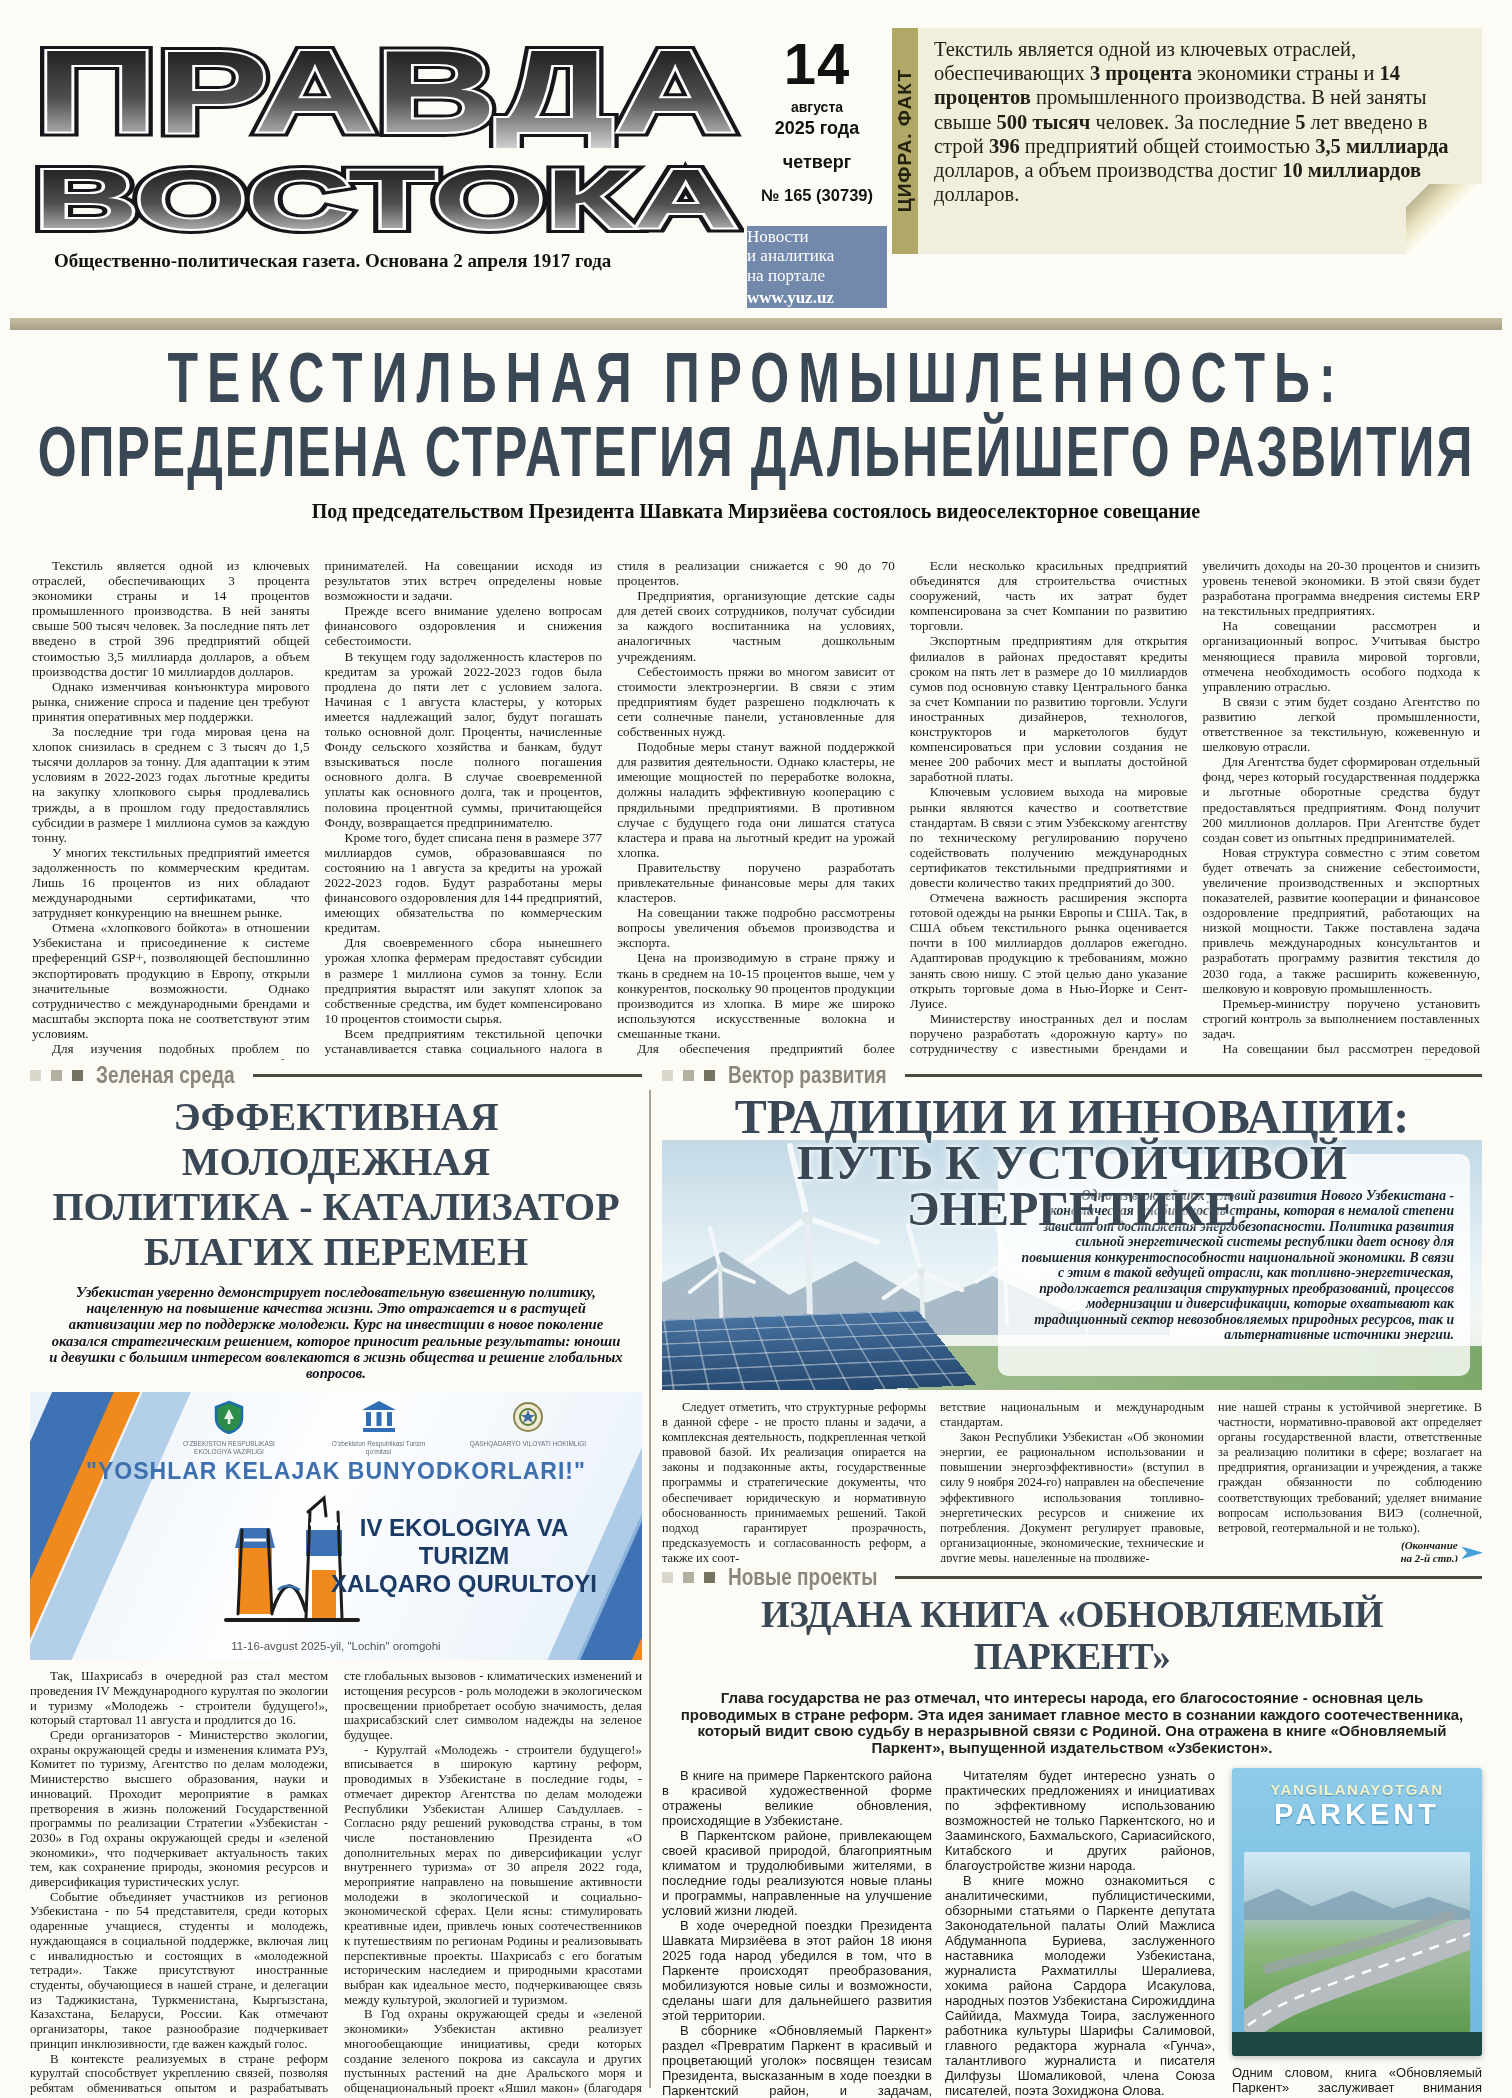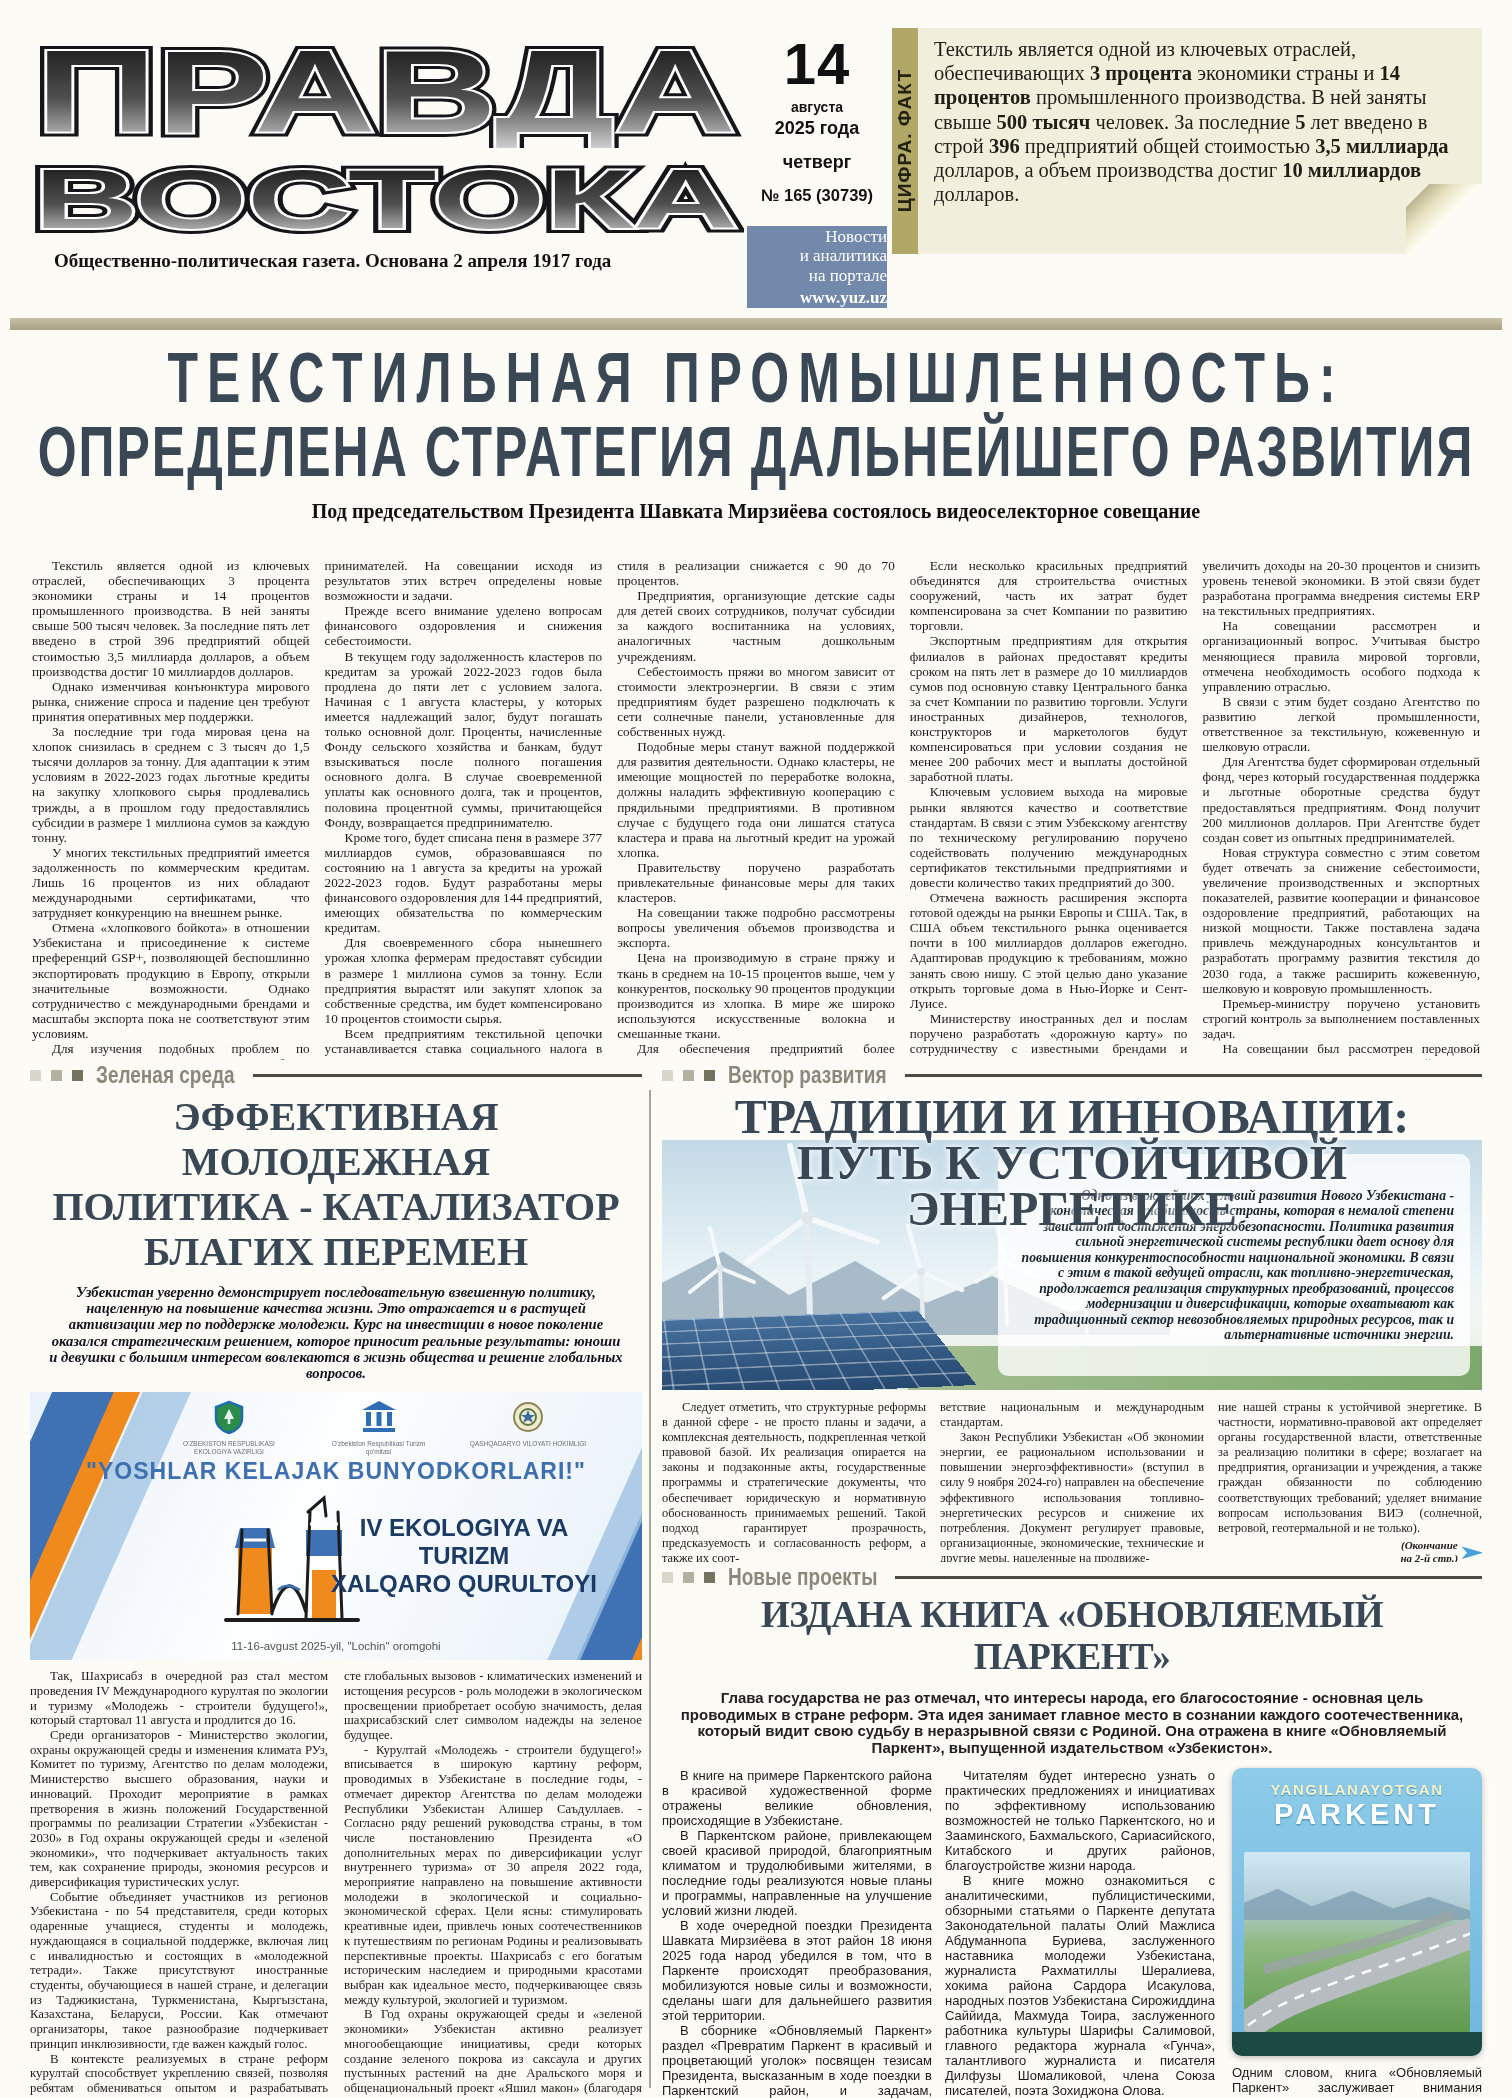--- a/index.html
+++ b/index.html
@@ -18,21 +18,21 @@
   
   .issue{position:absolute;left:747px;top:38px;width:140px;text-align:center;
          font-family:"Liberation Sans",sans-serif;color:#111;}
   .issue .day{font-size:58px;font-weight:bold;line-height:.88;letter-spacing:1px;}
   .issue .m{font-size:14px;font-weight:bold;margin-top:10px;}
   .issue .y{font-size:18px;font-weight:bold;margin-top:3px;}
   .issue .w{font-size:18px;font-weight:bold;margin-top:13px;}
   .issue .n{font-size:16.5px;font-weight:bold;margin-top:13px;}
   .portal{position:absolute;left:747px;top:226px;width:140px;height:82px;background:#7289ac;
           color:#fff;font-size:17px;line-height:1.16;display:flex;flex-direction:column;
-          justify-content:center;text-align:right;}
+          justify-content:center;text-align:left;}
   .portal .url{font-weight:bold;margin-top:2px;}
 
   
   .fact-strip{position:absolute;left:892px;top:28px;width:26px;height:226px;background:#b1a868;
               display:flex;align-items:center;justify-content:center;}
   .fact-strip span{writing-mode:vertical-rl;transform:rotate(180deg);
                    font-family:"Liberation Sans",sans-serif;font-weight:bold;font-size:19px;
                    letter-spacing:1px;color:#23220f;white-space:nowrap;}
   .fact-box{position:absolute;left:918px;top:28px;width:564px;height:226px;background:#f1eedb;
             box-sizing:border-box;padding:9px 20px 8px 16px;font-size:20.5px;line-height:24.2px;color:#201f17;}
@@ -129,21 +129,21 @@
   .parkent{position:absolute;left:662px;top:1566px;width:820px;}
   .parkent-hl{margin-top:6px;text-align:center;font-weight:bold;font-size:37px;line-height:42px;
               color:#3a4856;letter-spacing:-0.5px;}
   .parkent-lede{margin:12px auto 0;max-width:790px;text-align:center;font-weight:bold;
                 font-family:"Liberation Sans",sans-serif;font-size:15px;line-height:16.5px;color:#222;}
   .parkent-body{margin-top:12px;display:flex;gap:13px;height:372px;}
   .parkent-body .tcol{width:270px;font-family:"Liberation Sans",sans-serif;
                       font-size:13px;line-height:15px;overflow:hidden;}
   .parkent-body .tcol p{text-indent:18px;}
   .bcol{width:254px;}
-  .book{position:relative;width:250px;height:288px;margin-left:4px;border-radius:10px;overflow:hidden;
+  .book{position:relative;width:250px;height:288px;margin-left:4px;border-radius:3px;overflow:hidden;
         background:linear-gradient(180deg,#8ecbe9,#6fb6de);box-shadow:0 2px 6px rgba(0,0,0,.25);
         font-family:"Liberation Sans",sans-serif;}
   .bk-t1{margin-top:13px;text-align:center;color:#f6f3c8;font-weight:bold;font-size:15px;
          letter-spacing:1.5px;text-shadow:0 1px 1px #4b8fb5;}
   .bk-t2{text-align:center;color:#fff;font-weight:bold;font-size:29px;letter-spacing:4px;
          text-shadow:0 1px 2px #3d85ad;}
   .bk-photo{position:absolute;left:12px;right:12px;top:84px;bottom:24px;border-radius:2px;overflow:hidden;
             background:linear-gradient(180deg,#cfe9f5 0%,#b3cdd9 28%,#8fb97f 52%,#5f9a50 100%);}
   .bk-mnt{position:absolute;top:16%;width:100%;height:22%;background:#7fa0b4;opacity:.8;
           clip-path:polygon(0 100%,0 55%,15% 20%,30% 65%,48% 25%,66% 70%,82% 40%,100% 75%,100% 100%);}

